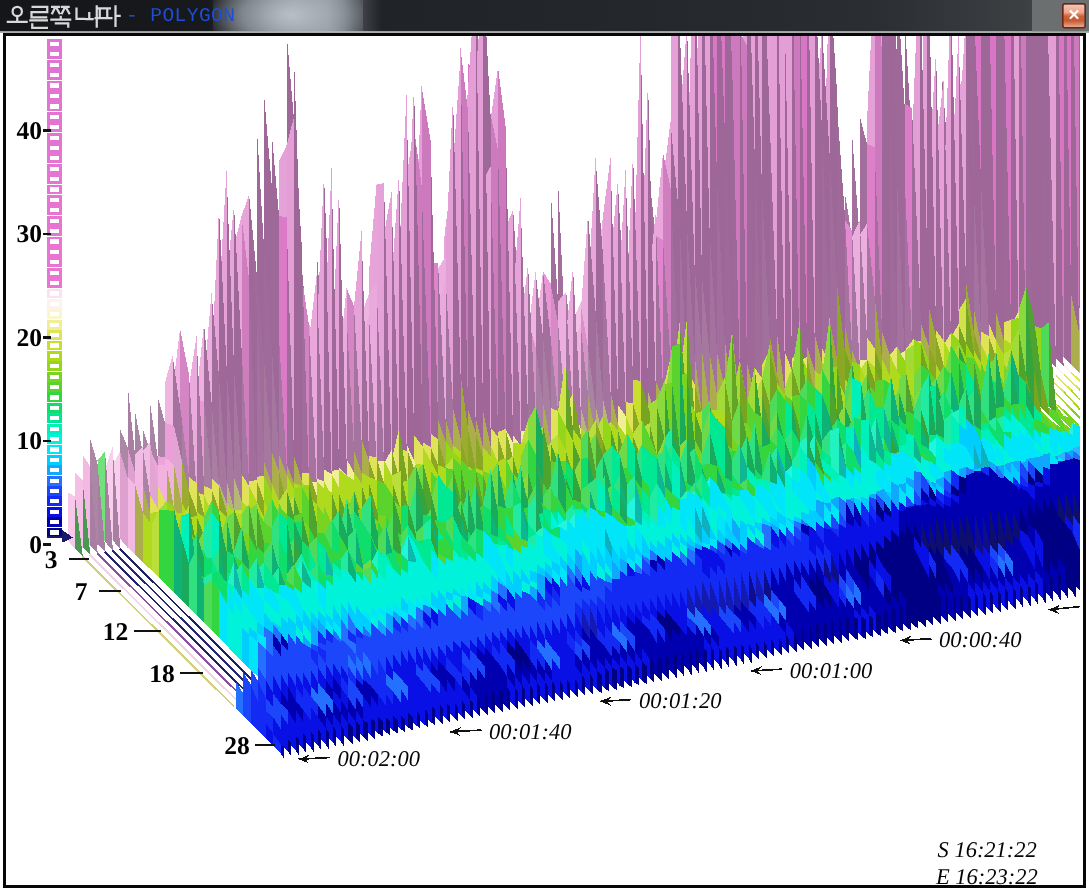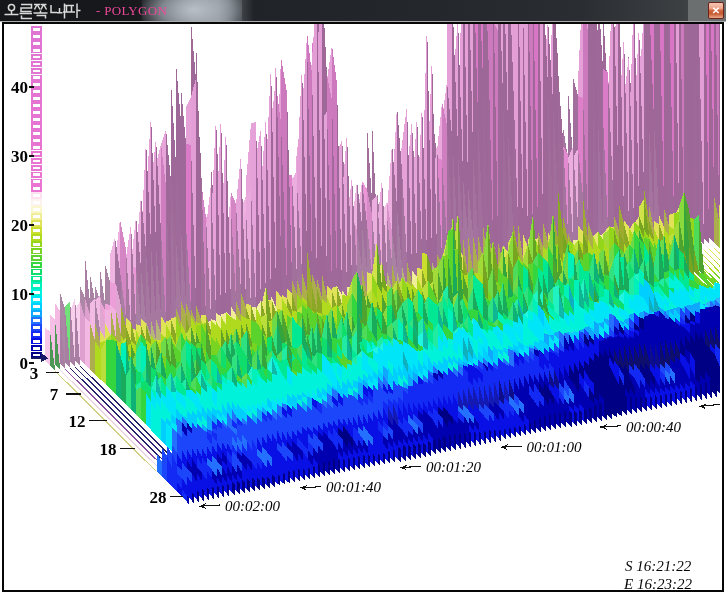--- a/index.html
+++ b/index.html
@@ -2,21 +2,21 @@
 <html><head><meta charset="utf-8"><style>
 html,body{margin:0;padding:0;background:#ffffff;width:726px;height:597px;overflow:hidden}
 *{box-sizing:border-box}
 body{font-family:"Liberation Sans",sans-serif;position:relative}
 #titlebar{position:absolute;left:0;top:0;width:726px;height:21px;
  background:linear-gradient(90deg,#141619 0%,#17191c 19%,#3c4147 23.5%,#8d939b 27%,#9ba1a9 30%,#4d5258 32.5%,#202327 35%,#24272b 60%,#2a2d31 80%,#3c4043 94%,#505456 100%);}
 #titleshine{position:absolute;left:0;top:21px;width:726px;height:1px;background:#aaacad;}
 #titleblob{position:absolute;left:142px;top:0;width:100px;height:21px;
  background:radial-gradient(ellipse 58px 30px at 52px 10px,rgba(185,192,200,0.98),rgba(155,162,170,0.75) 55%,rgba(120,126,132,0) 100%);}
 #titlegray{position:absolute;left:688px;top:0;width:38px;height:21px;background:#6b6f70;}
-#titletext{position:absolute;left:96px;top:3px;font-size:13px;color:#ec4899;letter-spacing:0.3px;font-family:Liberation Serif, serif}
+#titletext{position:absolute;left:84px;top:3px;font-size:13px;color:#1d4ed8;letter-spacing:0.3px;font-family:Liberation Mono, monospace}
 #xbtn{position:absolute;left:708px;top:2px;width:16px;height:17px;border:1px solid #6a2417;border-radius:2px;
  background:linear-gradient(180deg,#f4c5b4 0%,#eda489 36%,#cb6038 52%,#c65a33 72%,#e8a98c 100%);
  color:#fff;font-size:10px;font-weight:bold;text-align:center;line-height:15px}
 #client{position:absolute;left:2px;top:22px;width:722px;height:570px;border:2px solid #070707;background:#fff}
 </style></head><body>
 <div id="client"></div>
 <svg style="position:absolute;left:4px;top:24px" width="716" height="566" viewBox="4 24 716 566" shape-rendering="crispEdges">
     <path fill="#e6a4d9" d="M734 83L739 15L739 226L734 221Z"></path>
     <path fill="#e8a6da" d="M729 88L734 28L734 227L729 222Z"></path>
     <path fill="#e49ed6" d="M734 28L739 -40L739 232L734 227Z"></path>

